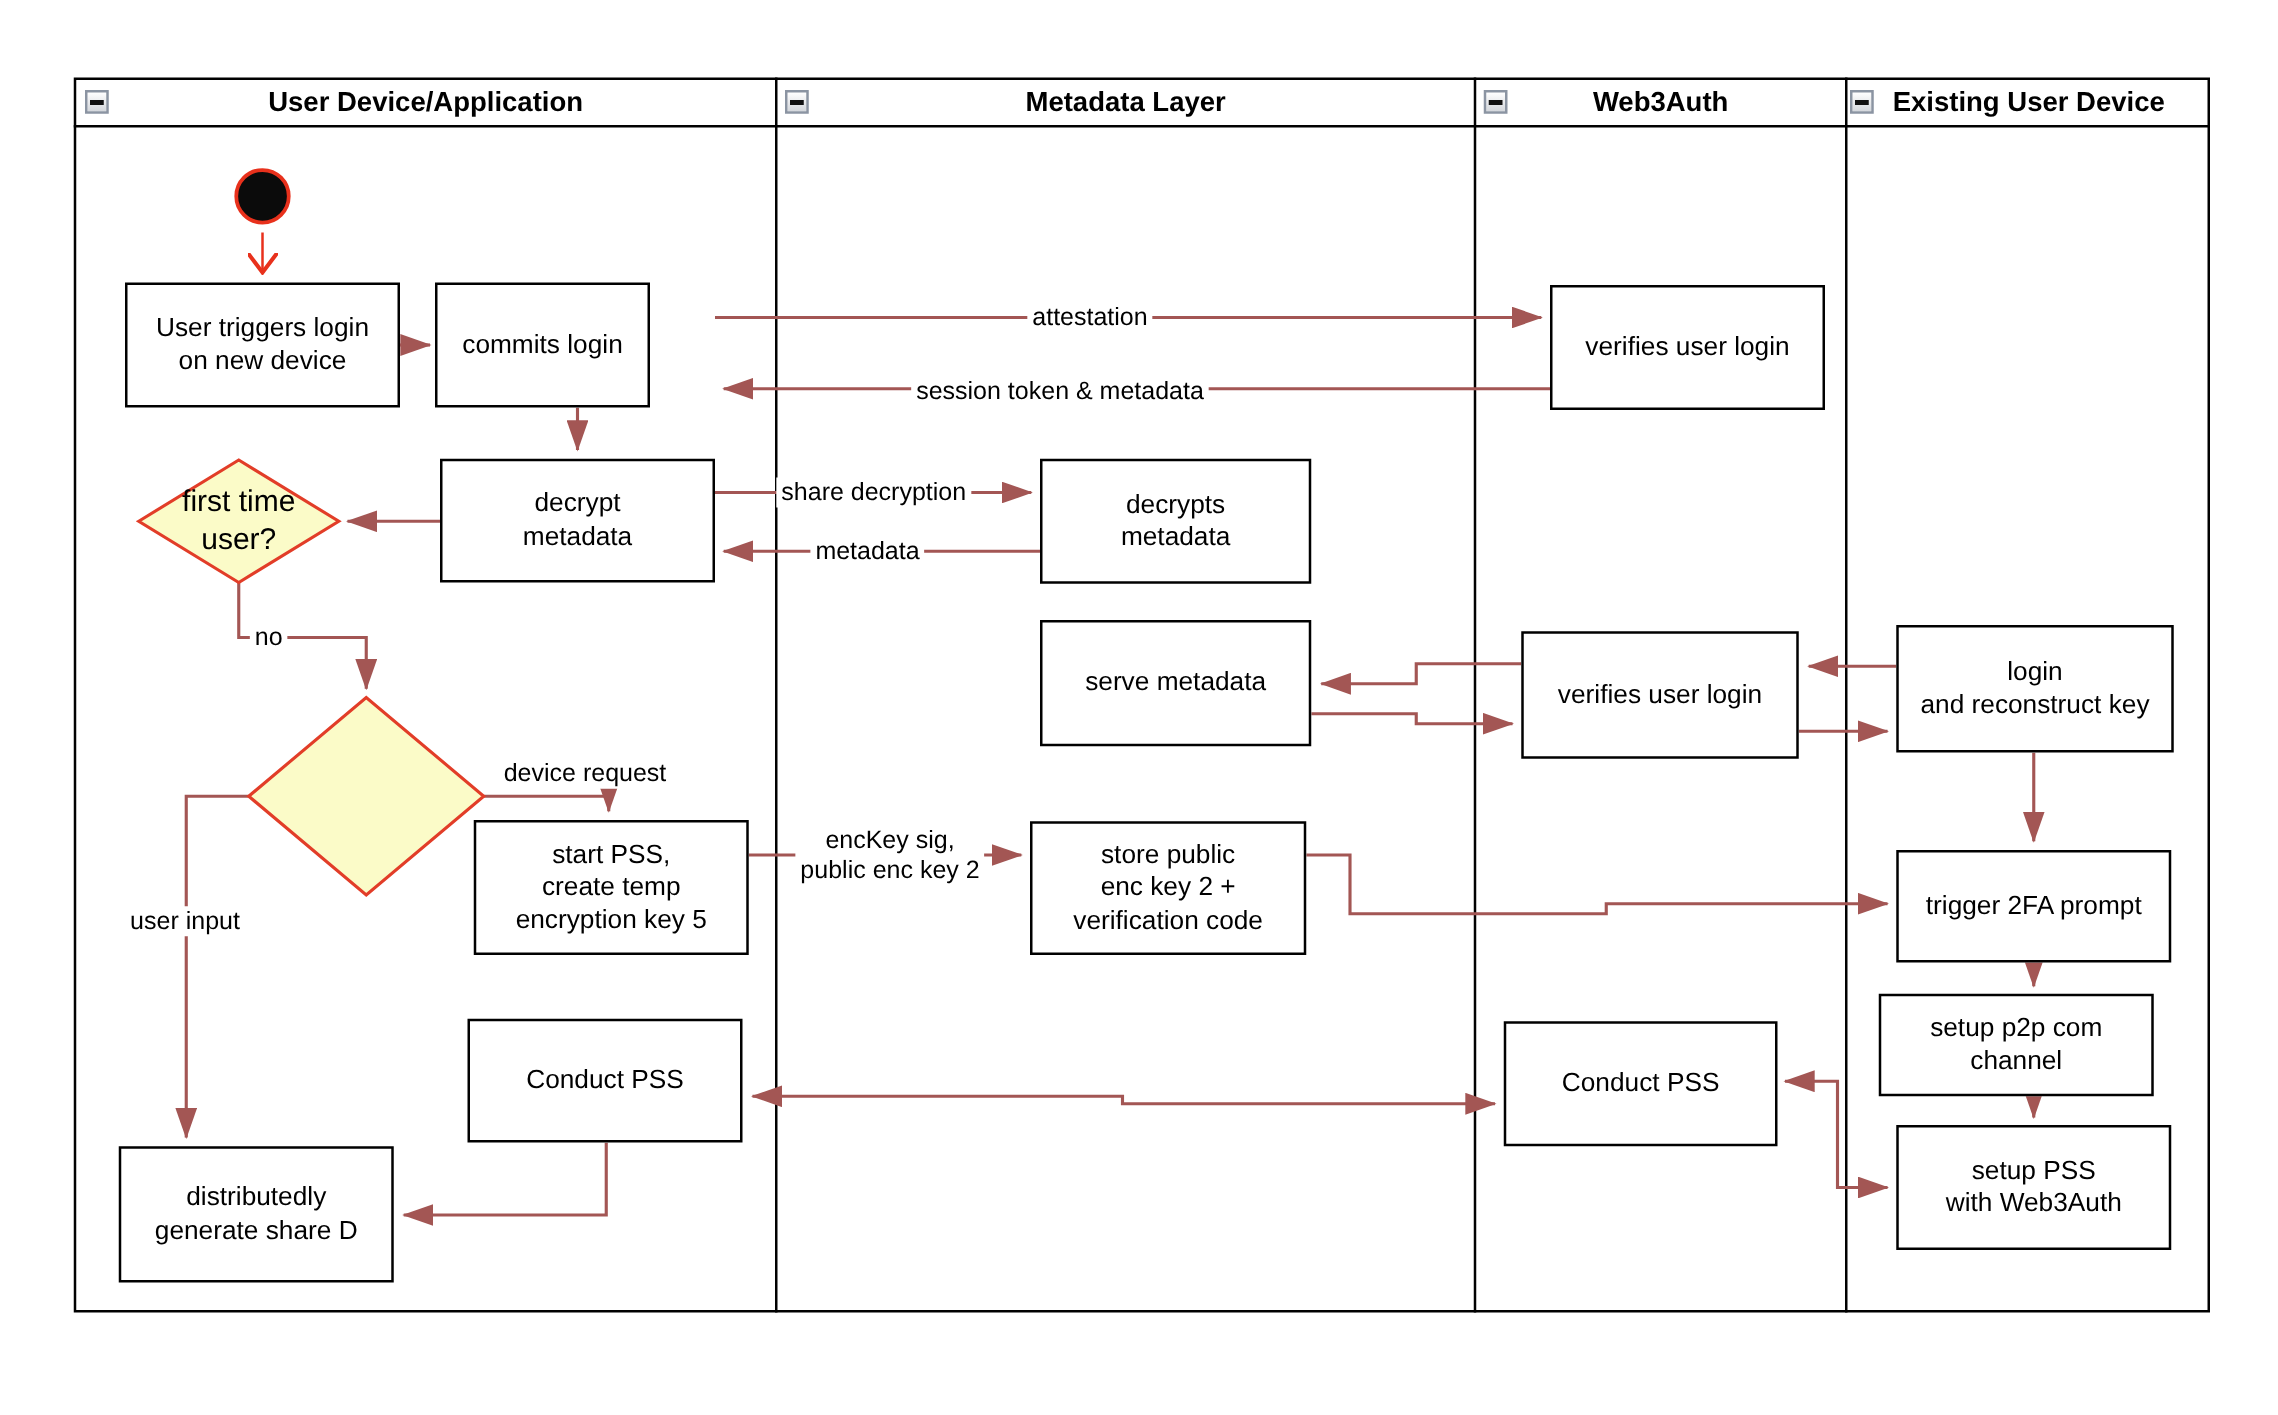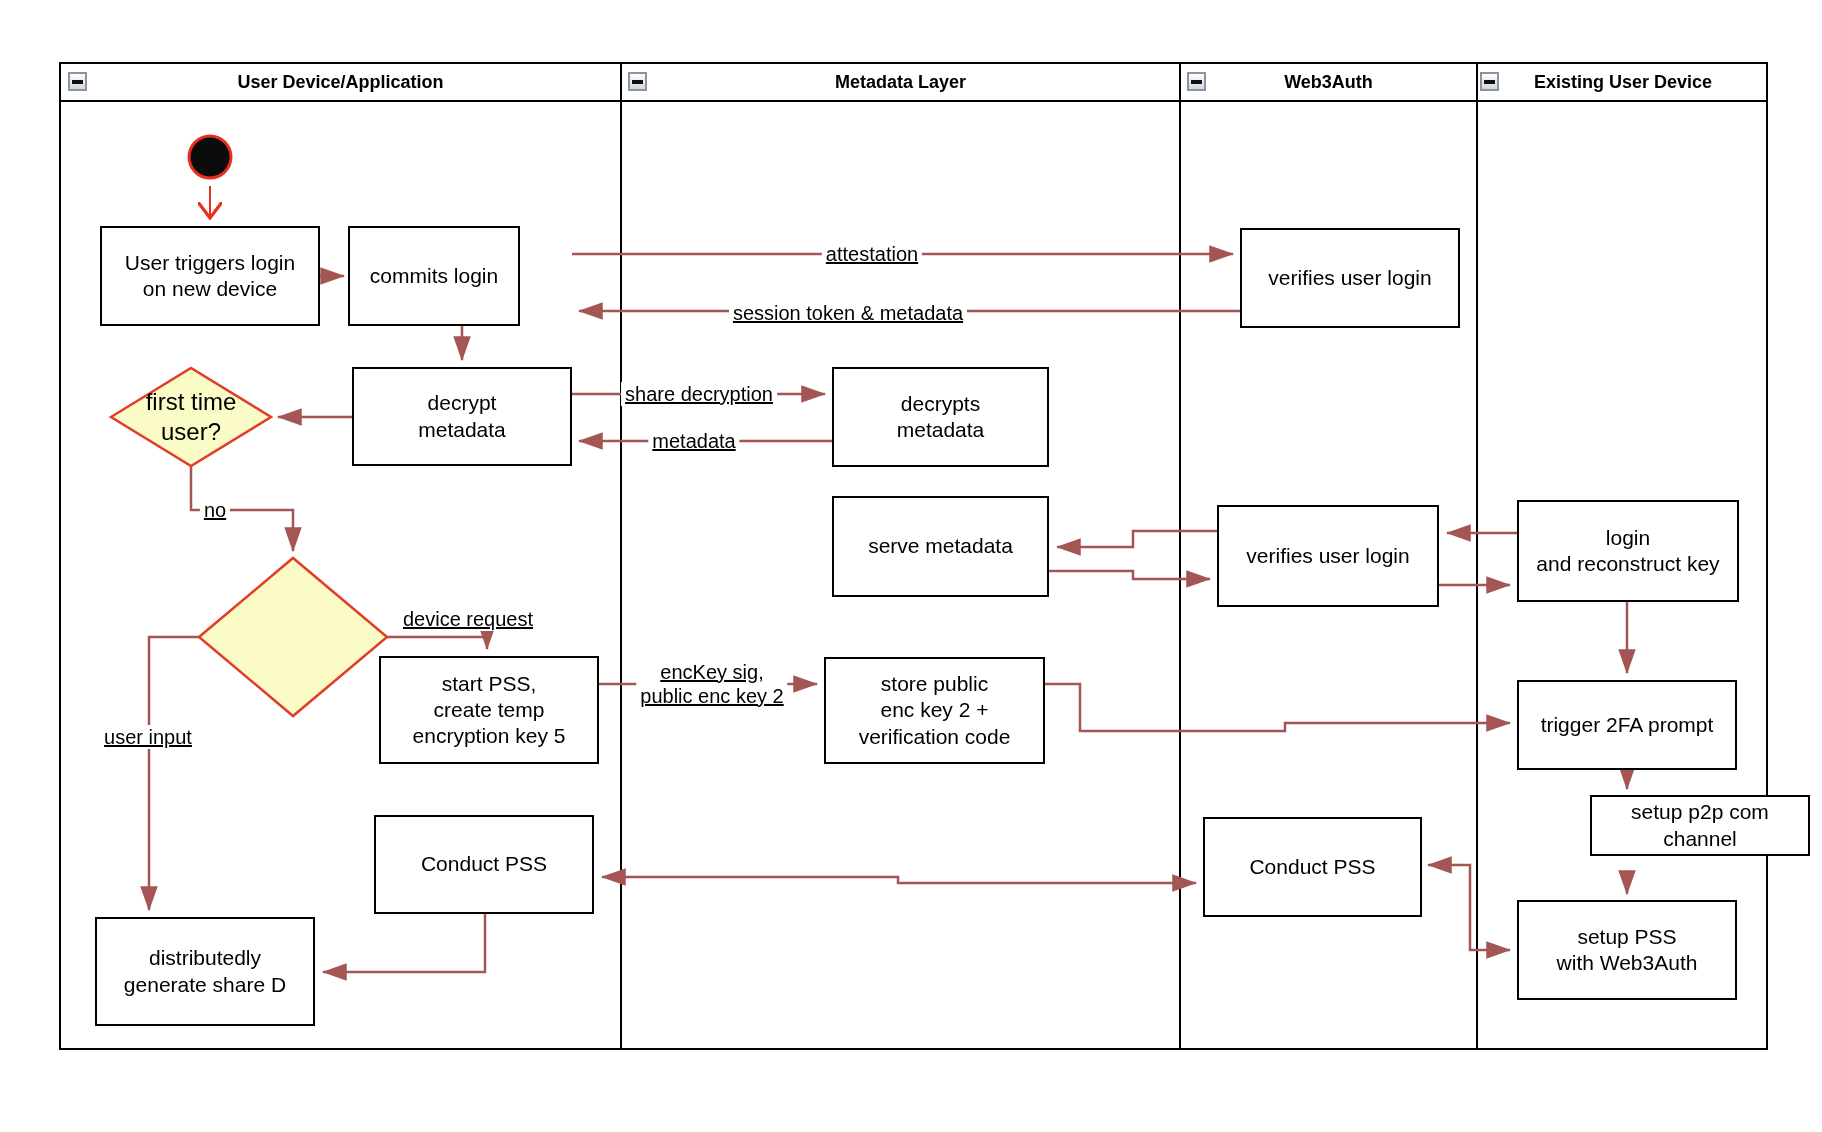--- a/index.html
+++ b/index.html
@@ -6,39 +6,39 @@
   #stage{position:relative;width:1822px;height:1132px;background:#ffffff;
          font-family:"Liberation Sans",sans-serif;color:#000;overflow:hidden;}
 
   
   .frame{position:absolute;left:59px;top:62px;width:1709px;height:988px;
          border:2px solid #000;box-sizing:border-box;}
   .lane-line{position:absolute;top:62px;height:988px;width:2px;background:#000;}
   .header-row{position:absolute;left:59px;top:62px;width:1709px;height:40px;
               border-bottom:2px solid #000;box-sizing:border-box;}
   .lane-title{position:absolute;top:62px;height:40px;line-height:40px;
-              text-align:center;font-weight:bold;font-size:18px;}
+              text-align:center;font-weight:bold;font-size:22px;}
   .collapse{position:absolute;width:19px;height:19px;box-sizing:border-box;
             border:2px solid #8b94a2;background:linear-gradient(#ffffff,#d4d7dc);
             display:flex;align-items:center;justify-content:center;}
   .collapse .bar{width:11px;height:4px;background:#111;}
 
   
   .node{position:absolute;box-sizing:border-box;border:2px solid #000;background:#fff;
         display:flex;align-items:center;justify-content:center;text-align:center;
         font-size:21px;line-height:1.25;white-space:pre-line;}
 
   
   .dlabel{position:absolute;display:flex;align-items:center;justify-content:center;
           text-align:center;font-size:24px;line-height:1.25;white-space:pre-line;}
 
   
   .elabel{position:absolute;transform:translate(-50%,-50%);background:#fff;
           padding:0 4px;font-size:20px;line-height:1.2;text-align:center;
-          white-space:pre-line;text-decoration:underline;}
+          white-space:pre-line;}
 
   svg.layer{position:absolute;left:0;top:0;}
 </style>
 </head>
 <body>
 
 <div id="stage">
 
   <div class="frame"></div>
   <div class="header-row"></div>
@@ -120,21 +120,21 @@
   <div class="node" style="left:1217px;top:505px;width:222px;height:102px">verifies user login</div>
   <div class="node" style="left:1517px;top:500px;width:222px;height:102px">login
 and reconstruct key</div>
   <div class="node" style="left:379px;top:656px;width:220px;height:108px">start PSS,
 create temp
 encryption key 5</div>
   <div class="node" style="left:824px;top:657px;width:221px;height:107px">store public
 enc key 2 +
 verification code</div>
   <div class="node" style="left:1517px;top:680px;width:220px;height:90px">trigger 2FA prompt</div>
-  <div class="node" style="left:1590px;top:795px;width:220px;height:61px">setup p2p com
+  <div class="node" style="left:1503px;top:795px;width:220px;height:82px">setup p2p com
 channel</div>
   <div class="node" style="left:1517px;top:900px;width:220px;height:100px">setup PSS
 with Web3Auth</div>
   <div class="node" style="left:374px;top:815px;width:220px;height:99px">Conduct PSS</div>
   <div class="node" style="left:1203px;top:817px;width:219px;height:100px">Conduct PSS</div>
   <div class="node" style="left:95px;top:917px;width:220px;height:109px">distributedly
 generate share D</div>
 
   <div class="dlabel" style="left:116px;top:377px;width:150px;height:80px">first time
 user?</div>

